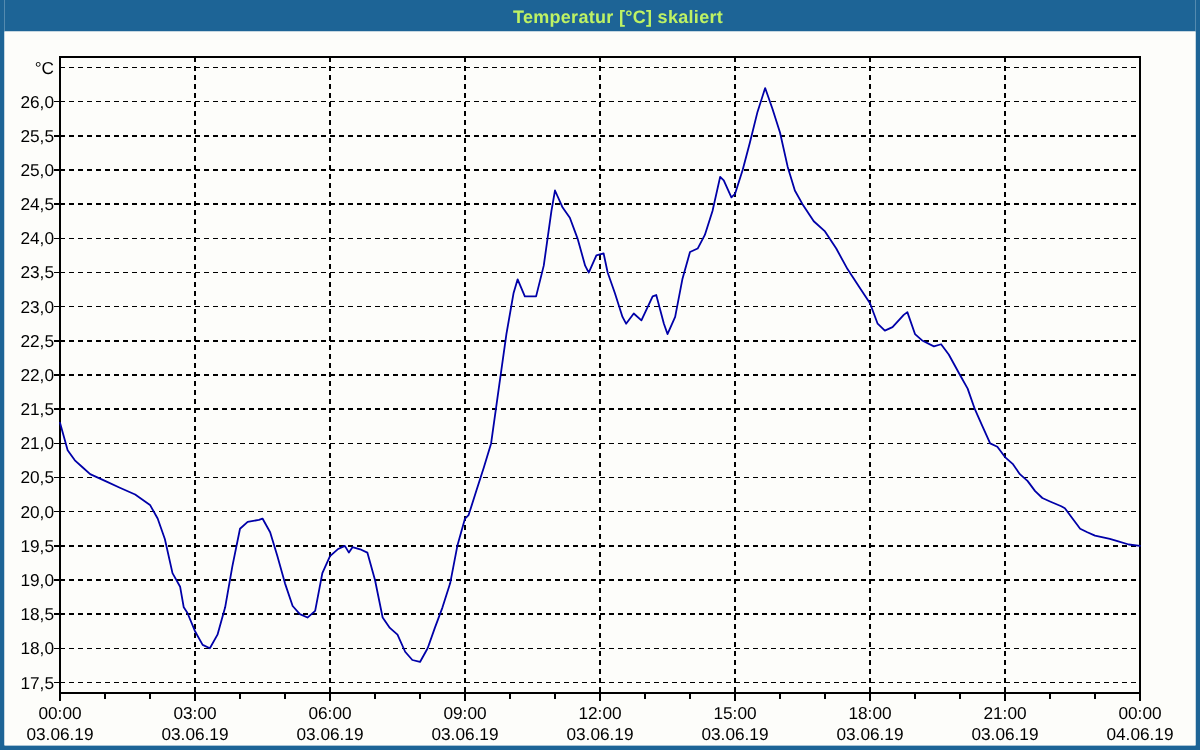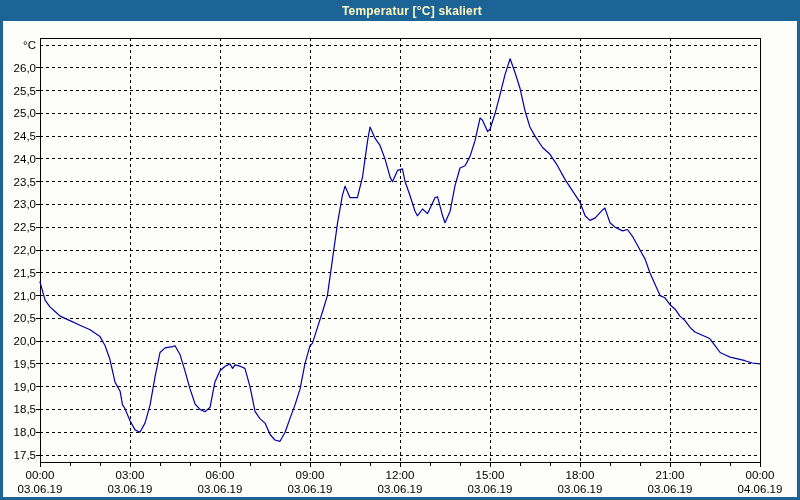--- a/index.html
+++ b/index.html
@@ -13,21 +13,21 @@
     border-bottom:3px solid #1d6496;
     font-family:"Liberation Sans", sans-serif;
     overflow:hidden;
   }
   .titlebar{
     position:absolute;left:-3px;top:0;width:800px;height:21px;
     background:#1d6496;
     display:flex;align-items:center;justify-content:center;
   }
   .titlebar span{
-    color:#fef9c3;font-size:12px;font-weight:bold;
+    color:#bef264;font-size:12px;font-weight:bold;
     font-family:"Liberation Sans", sans-serif;
     letter-spacing:0.2px;
     margin-left:24px;
   }
   .chart-area{
     position:absolute;left:-3px;top:21px;width:800px;height:476px;
     background:#fdfdfa;
   }
   svg{position:absolute;left:0;top:-21px;width:800px;height:500px;}
   svg text{

